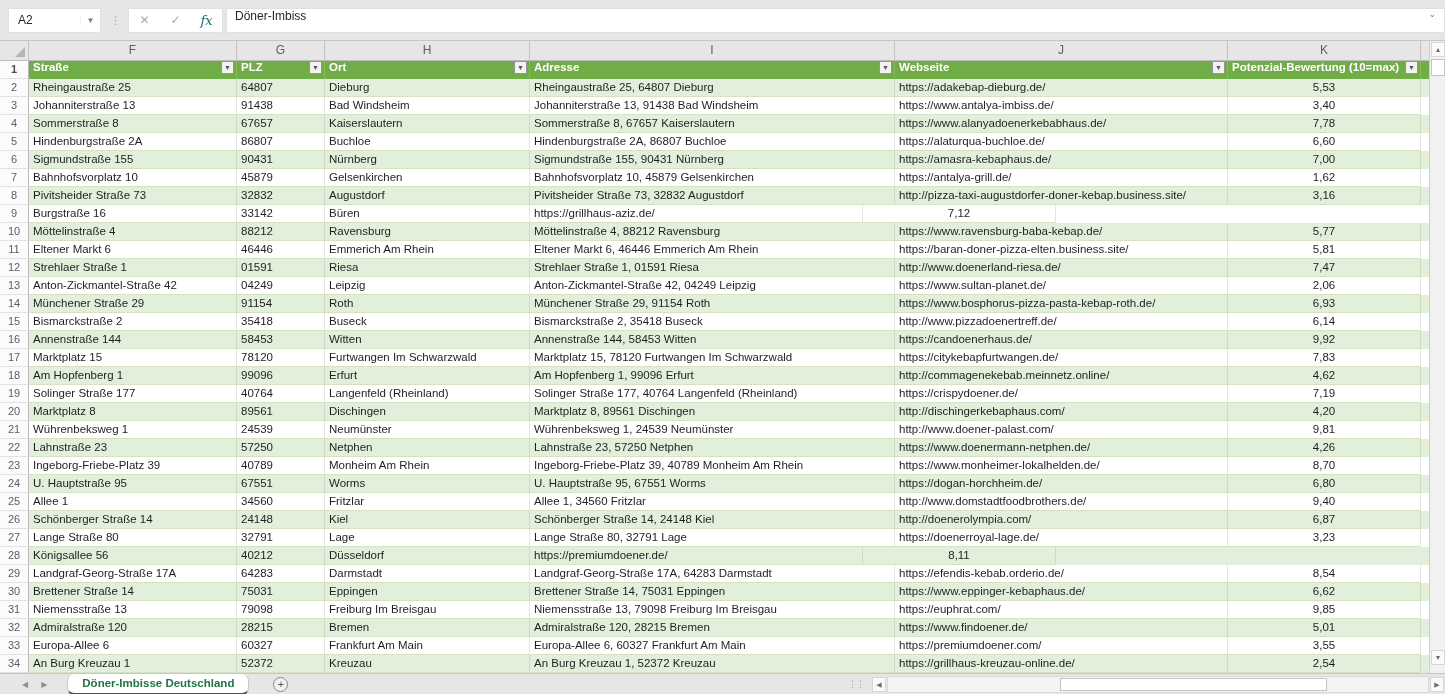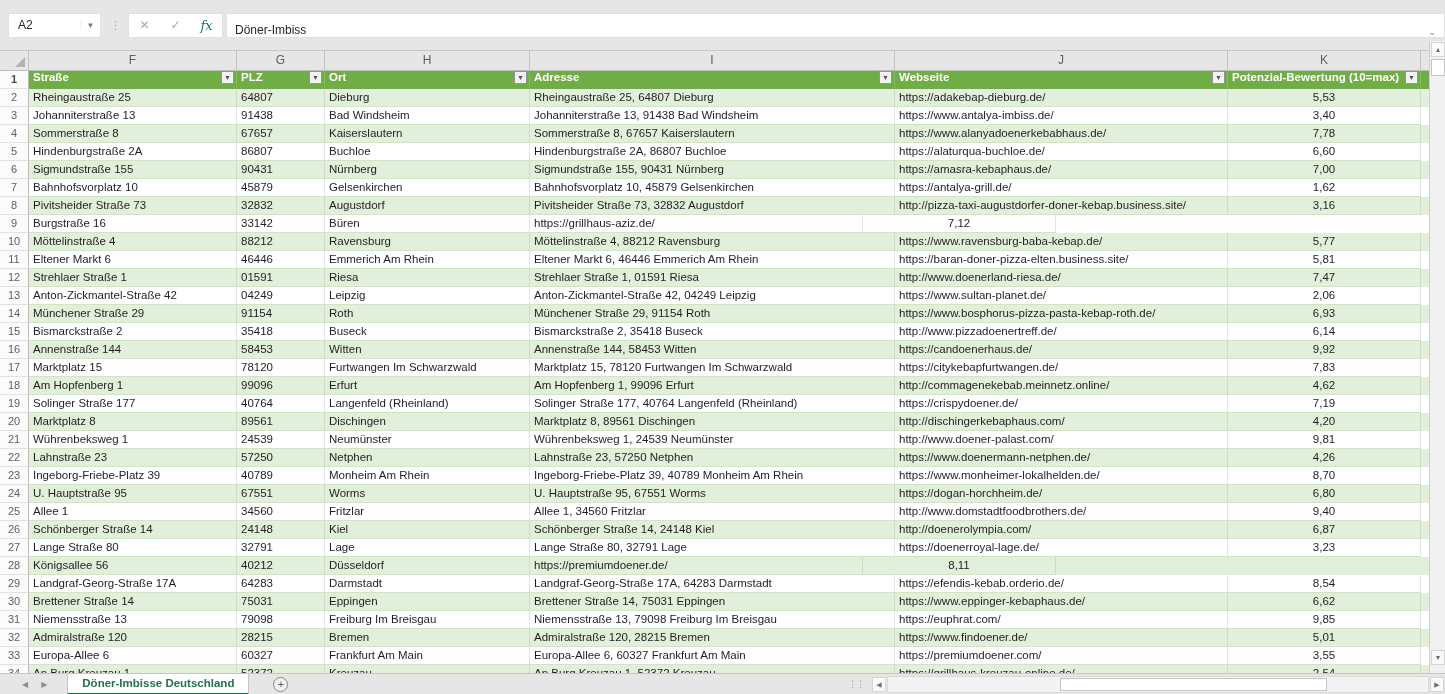--- a/index.html
+++ b/index.html
@@ -1,29 +1,29 @@
 <!DOCTYPE html>
 <html><head>
 <meta charset="utf-8">
 <style>
   * { box-sizing: border-box; margin: 0; padding: 0; }
   html,body { width:1445px; height:694px; }
   body { font-family:"Liberation Sans", sans-serif; background:#fff; overflow:hidden; }
   .app { position:relative; width:1445px; height:694px; background:#fff; overflow:hidden; }
 
   
-  .fbar { height:51px; background:#e6e6e6; border-bottom:1px solid #c6c6c6; display:flex; align-items:center; }
+  .fbar { height:41px; background:#e6e6e6; border-bottom:1px solid #c6c6c6; display:flex; align-items:center; }
   .namebox { width:93px; height:25px; background:#fff; margin-left:8px; border:1px solid #e0e0e0; display:flex; align-items:center; }
   .namebox-val { flex:1; padding-left:9px; font-size:12px; color:#262626; }
   .namebox-dd { width:20px; text-align:center; color:#7b7b7b; font-size:8px; border-left:1px solid #f0f0f0; }
   .fdots { color:#a3a3a3; font-size:11px; margin:0 8px 0 9px; letter-spacing:-1px; }
   .fbtns { height:25px; background:#fff; border:1px solid #e0e0e0; display:flex; align-items:center; }
   .fbtn { width:31px; text-align:center; font-size:12px; color:#a8a8a8; }
   .fbtn.fx { font-family:"DejaVu Serif", serif; font-style:italic; color:#0f766e; font-size:13px; }
-  .finput { flex:1; height:25px; background:#fff; border:1px solid #e0e0e0; margin-left:3px; display:flex; align-items:flex-end; padding:0 8px; font-size:12px; color:#262626; }
+  .finput { flex:1; height:25px; background:#fff; border:1px solid #e0e0e0; margin-left:3px; display:flex; align-items:flex-start; padding:0 8px; font-size:12px; color:#262626; }
   .fchevron { margin-left:auto; color:#7b7b7b; font-size:9px; }
 
   
   .colhdr { height:20px; width:1429px; background:#e6e6e6; display:flex; border-bottom:1px solid #bdbdbd; }
   .corner { width:29px; background:#e6e6e6; border-right:1px solid #c3c3c3; position:relative; }
   .corner::after { content:""; position:absolute; right:3px; bottom:3px; border-style:solid; border-width:0 0 10px 10px; border-color:transparent transparent #b4b4b4 transparent; }
   .colcell { border-right:1px solid #c3c3c3; text-align:center; font-size:12px; color:#5e5e5e; line-height:19px; }
   .colpad { flex:1; }
 
   
@@ -46,21 +46,21 @@
   
   .vscroll { position:absolute; top:41px; right:0; width:16px; height:632px; background:#f1f1f1; border-left:1px solid #cfcfcf; }
   .vbtn { position:absolute; left:1px; width:14px; height:15px; background:#fafafa; border:1px solid #d6d6d6; color:#6e6e6e; font-size:7px; text-align:center; line-height:13px; }
   .vbtn.up { top:1px; } .vbtn.down { bottom:8px; }
   .vthumb { position:absolute; top:18px; left:1px; width:14px; height:17px; background:#fff; border:1px solid #c4c4c4; }
 
   
   .tabbar { position:absolute; left:0; bottom:0; width:1445px; height:21px; background:#e6e6e6; border-top:1px solid #c6c6c6; display:flex; align-items:center; }
   .navarr { color:#8f8f8f; font-size:8px; }
   .navarr.l { margin-left:22px; } .navarr.r { margin-left:13px; }
-  .sheettab { margin-left:20px; height:21px; background:#fff; display:flex; align-items:center; padding:0 14px; border-left:1px solid #c6c6c6; border-right:1px solid #c6c6c6; border-bottom:2px solid #1e7145; color:#217346; font-weight:bold; font-size:11.5px; white-space:nowrap; }
+  .sheettab { margin-left:20px; height:21px; background:#fff; display:flex; align-items:center; padding:0 14px; border-left:1px solid #c6c6c6; border-right:1px solid #c6c6c6; border-bottom:2px solid #1e7145; color:#217346; font-weight:bold; font-size:11.5px; white-space:nowrap;border-radius:7px; }
   .addsheet { margin-left:24px; width:15px; height:15px; border:1px solid #868686; border-radius:50%; color:#5a5a5a; font-size:11px; line-height:13px; text-align:center; background:#f2f2f2; }
   .hhandle { margin-left:auto; color:#9d9d9d; font-size:9px; letter-spacing:-1px; }
   .hbtn { width:14px; height:15px; background:#fafafa; border:1px solid #d6d6d6; color:#6e6e6e; font-size:7px; text-align:center; line-height:13px; }
   .hbtn.l { margin-left:8px; }
   .hbtn.r { margin-left:1px; margin-right:1px; }
   .htrack { position:relative; width:542px; height:17px; background:#f3f3f3; border:1px solid #dadada; margin-left:1px; }
   .hthumb { position:absolute; top:1px; left:172px; width:267px; height:13px; background:#fff; border:1px solid #c4c4c4; }
 </style>
 </head>
 <body>

